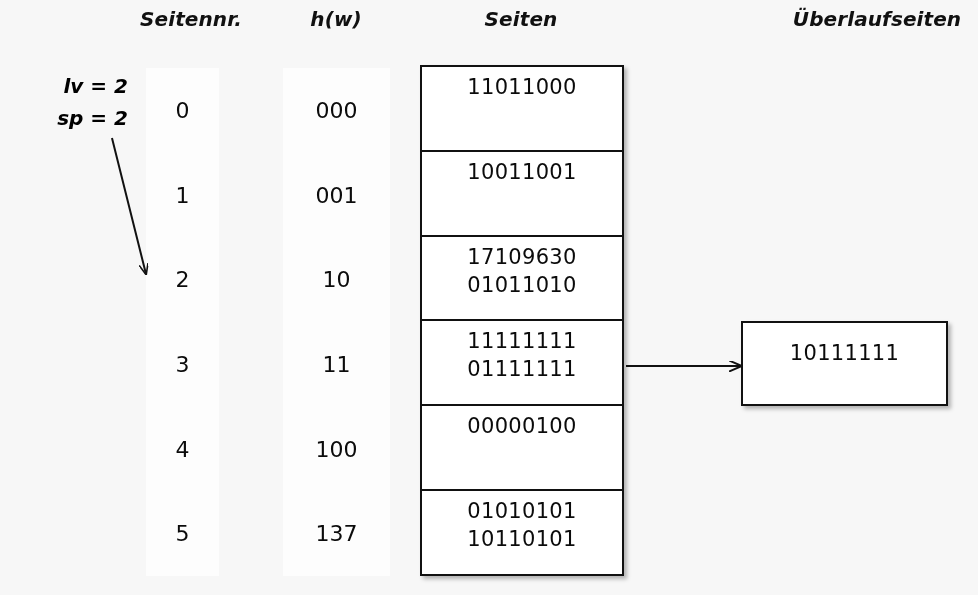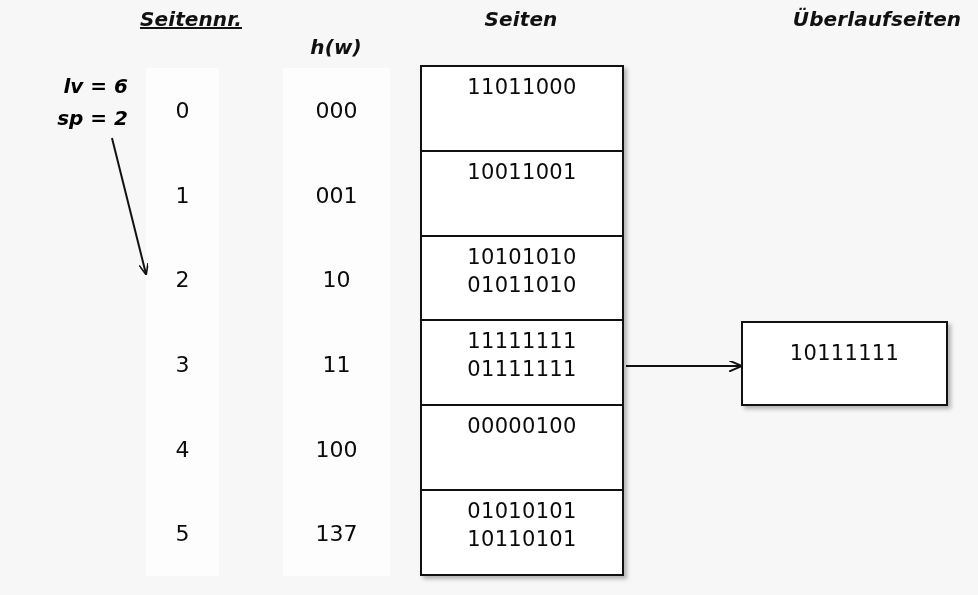--- a/index.html
+++ b/index.html
@@ -26,22 +26,22 @@
     position: absolute;
     font-style: italic;
     font-weight: 600;
     font-size: 20px;
     letter-spacing: 0.1px;
     color: #111;
     text-align: center;
     white-space: nowrap;
     transform: translateX(-50%);
   }
-  #hdr-seitennr { left: 191px; top: 7px; text-decoration: underline; }
-  #hdr-hw       { left: 336px; top: 7px; margin-top: 28px; }
+  #hdr-seitennr { left: 191px; top: 7px; }
+  #hdr-hw       { left: 336px; top: 7px; }
   #hdr-seiten   { left: 521px; top: 7px; }
   #hdr-ueber    { left: 845px; top: 7px; margin-left: 32px; }
 
   
   .params {
     position: absolute;
     left: 18px;
     top: 70px;
     width: 110px;
     text-align: right;
@@ -154,21 +154,21 @@
 <body>
 
 <div class="stage">
 
   <div class="col-header" id="hdr-seitennr">Seitennr.</div>
   <div class="col-header" id="hdr-hw">h(w)</div>
   <div class="col-header" id="hdr-seiten">Seiten</div>
   <div class="col-header" id="hdr-ueber">Überlaufseiten</div>
 
   <div class="params">
-    <div>lv = 6</div>
+    <div>lv = 2</div>
     <div>sp = 2</div>
   </div>
 
   <div class="panel" id="panel-nr"></div>
   <div class="panel" id="panel-hw"></div>
 
   <div class="cell-list" id="list-nr">
     <div>0</div>
     <div>1</div>
     <div>2</div>
@@ -187,21 +187,21 @@
   </div>
 
   <div id="pages-table">
     <div class="page-row">
       <span>11011000</span>
     </div>
     <div class="page-row">
       <span>10011001</span>
     </div>
     <div class="page-row">
-      <span>10101010</span>
+      <span>17109630</span>
       <span>01011010</span>
     </div>
     <div class="page-row">
       <span>11111111</span>
       <span>01111111</span>
     </div>
     <div class="page-row">
       <span>00000100</span>
     </div>
     <div class="page-row">

